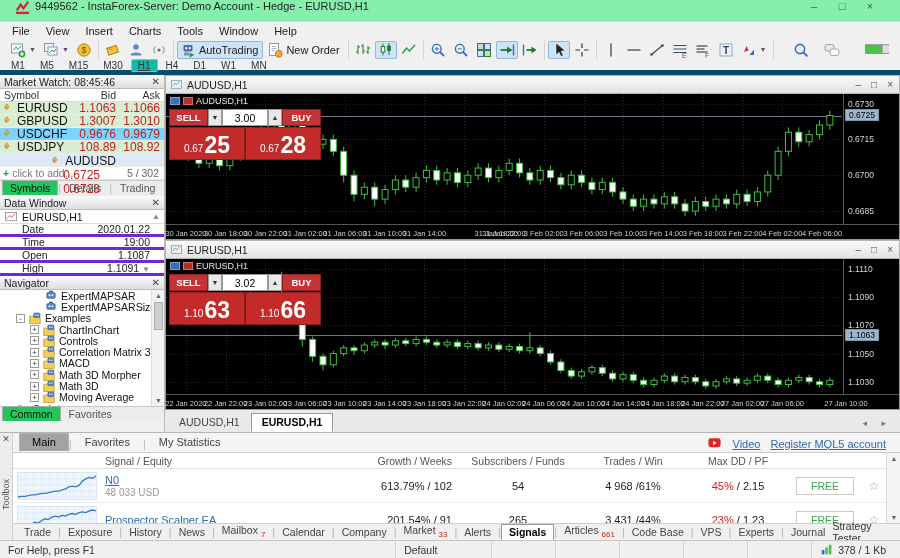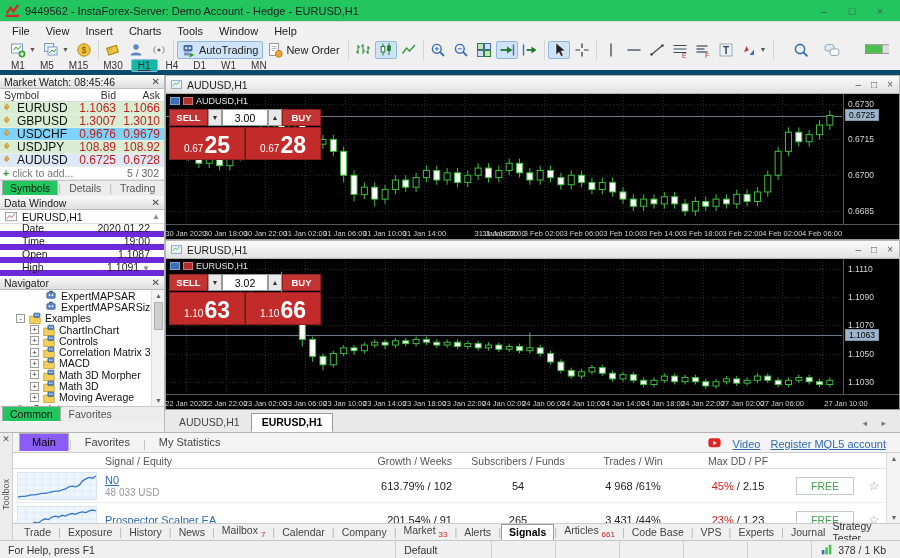--- a/index.html
+++ b/index.html
@@ -1,22 +1,22 @@
 <!DOCTYPE html>
 <html><head>
 <meta charset="utf-8">
 <style>
   * { margin:0; padding:0; box-sizing:border-box; }
   html,body { width:900px; height:558px; overflow:hidden; background:#e4e4e4;
     font-family:"Liberation Sans","DejaVu Sans",sans-serif; font-size:11px; color:#1a1a1a; }
   .app { position:relative; width:900px; height:558px; background:#f0f0f0; overflow:hidden; }
 
   
-  .titlebar { position:absolute; left:0; top:0; width:900px; height:22px; background:#22c55e;
-    border-bottom:1px solid #d9d9d9; display:flex; align-items:center; padding:0 5px; gap:5px; }
+  .titlebar { position:absolute; left:0; top:0; width:900px; height:22px; background:#86efac;
+    border-bottom:1px solid #d9d9d9; display:flex; padding:0 15px; gap:5px; }
   .titlebar .ttext { font-size:11px; color:#222; }
   .wbtns { margin-left:auto; display:flex; gap:14px; padding-right:8px; color:#555; font-size:11px; }
   .wbtns span { width:14px; text-align:center; cursor:default; }
 
   .menubar { position:absolute; left:0; top:22px; width:900px; height:17px; background:#f0f0f0;
     display:flex; align-items:center; padding-left:4px; }
   .menubar .mitem { padding:1px 8px; color:#222; }
 
   .toolbar { position:absolute; left:0; top:39px; width:900px; height:21px; background:#f0f0f0;
     display:flex; align-items:center; padding-left:4px; }
@@ -44,21 +44,21 @@
   .mw-row .sym { flex:1 1 auto; display:flex; gap:3px; align-items:center; padding-left:3px; color:#111; }
   .mw-row .bid,.mw-row .ask { width:44px; text-align:right; padding-right:4px; color:#c22020; }
   .mw-add { display:flex; height:13px; align-items:center; background:#fff; color:#777; font-size:10.5px;
     border-bottom:1px solid #e4e4e4; padding-left:3px; gap:3px; }
   .mw-add .cnt { margin-left:auto; padding-right:5px; color:#666; }
   .ptabs { display:flex; align-items:flex-end; height:16px; background:#ececec; border-top:1px solid #c9c9c9; padding-left:2px; gap:0; }
   .ptab { font-size:10.5px; color:#555; padding:1px 7px; border:1px solid transparent; }
   .ptab.active { background:#22c55e; border-color:#aeaeae; border-bottom-color:#fff; color:#111; }
   .ptab-sep { color:#bbb; padding-bottom:2px; }
 
-  .dw-row { display:flex; height:13px; align-items:center; background:#fff; border-bottom:6px solid #6d28d9; font-size:10.5px; }
+  .dw-row { display:flex; height:13px; align-items:center; background:#fff; border-bottom:3px solid #6d28d9; font-size:10.5px; }
   .dw-row .k { width:60px; padding-left:22px; color:#222; }
   .dw-row .v { flex:1; text-align:right; padding-right:14px; color:#222; }
   .dw-inst { display:flex; gap:4px; align-items:center; height:14px; background:#fff; border-bottom:1px solid #dcdcdc; padding-left:4px; font-size:10.5px; color:#111; }
   .dw-inst .ar { margin-left:auto; padding-right:4px; color:#888; font-size:8px; }
 
   .nav-tree { position:relative; background:#fff; overflow:hidden; }
   .nav-item { display:flex; align-items:center; height:11.3px; font-size:10.5px; color:#111; gap:3px; white-space:nowrap; }
   .expbox { width:9px; height:9px; border:1px solid #9a9a9a; background:#fff; font-size:8px; line-height:7px; text-align:center; color:#333; flex:0 0 9px; }
   .nav-scroll { position:absolute; right:0; top:0; width:13px; background:#f2f2f2; border-left:1px solid #ddd; }
   .sarrow { width:13px; height:11px; font-size:7px; color:#666; text-align:center; line-height:11px; }
@@ -103,21 +103,21 @@
 
   
   .toolbox { position:absolute; left:0; top:432px; width:900px; height:108px; background:#fff; border-top:1px solid #b5b5b5; }
   .tb-strip { position:absolute; left:0; top:0; width:13px; height:108px; background:#ececec; border-right:1px solid #d0d0d0; }
   .tb-strip .x { display:block; text-align:center; font-size:9px; color:#555; padding-top:1px; }
   .tb-strip .vtxt { position:absolute; left:-14px; top:52px; transform:rotate(-90deg); transform-origin:center;
     width:40px; font-size:9px; color:#555; }
   .tb-tabs { position:absolute; left:13px; top:0; right:0; height:20px; background:#f4f4f4; border-bottom:1px solid #cdcdcd;
     display:flex; align-items:flex-end; padding-left:6px; }
   .tb-tab { font-size:11px; color:#444; padding:2px 12px 3px; border:1px solid transparent; }
-  .tb-tab.active { background:#8b5cf6; border-color:#b0b0b0; border-bottom-color:#fff; color:#000; }
+  .tb-tab.active { background:#a3a3a3; border-color:#b0b0b0; border-bottom-color:#fff; color:#000; }
   .tb-links { margin-left:auto; display:flex; align-items:center; gap:10px; padding-right:14px; padding-bottom:2px; }
   .bluelink { color:#2f6bb0; text-decoration:underline; font-size:11px; }
   .sg-header { position:absolute; left:13px; top:20px; right:14px; height:16px; display:grid;
     grid-template-columns:86px 1fr 115px 120px 110px 100px 74px 24px; align-items:center; border-bottom:1px solid #e0e0e0;
     color:#555; font-size:10.5px; }
   .sg-header div { padding:0 6px; }
   .sg-rows { position:absolute; left:13px; top:36px; right:14px; bottom:17px; overflow:hidden; }
   .sg-row { display:grid; grid-template-columns:86px 1fr 115px 120px 110px 100px 74px 24px; align-items:center;
     height:34px; border-bottom:1px solid #ececec; }
   .sg-row .thumb { width:80px; height:28px; margin-left:4px; background:#eef5fc; border:1px solid #d7e6f4; }
@@ -506,21 +506,21 @@
                 <svg width="11" height="11" viewBox="0 0 16 16">
                   <path d="M8 1.5l5 6.5-5 6.5-5-6.5z" transform="scale(0.69)" fill="#e8b33c" stroke="#a6731f"></path>
                   <path d="M4 12l3-3" transform="scale(0.69)" stroke="#c23a3a" stroke-width="1.6"></path>
                 </svg>
               </span>
               <span>USDJPY</span>
             </div>
             <div class="bid">108.89</div>
             <div class="ask">108.92</div>
           </div>
-          <div class="mw-row" style="background: rgb(221, 233, 248);">
+          <div class="mw-row" style="background: rgb(221, 233, 248); flex-direction: column;">
             <div class="sym">
               <span>
                 <svg width="11" height="11" viewBox="0 0 16 16">
                   <path d="M8 1.5l5 6.5-5 6.5-5-6.5z" transform="scale(0.69)" fill="#e8b33c" stroke="#a6731f"></path>
                   <path d="M4 12l3-3" transform="scale(0.69)" stroke="#c23a3a" stroke-width="1.6"></path>
                 </svg>
               </span>
               <span>AUDUSD</span>
             </div>
             <div class="bid">0.6725</div>

